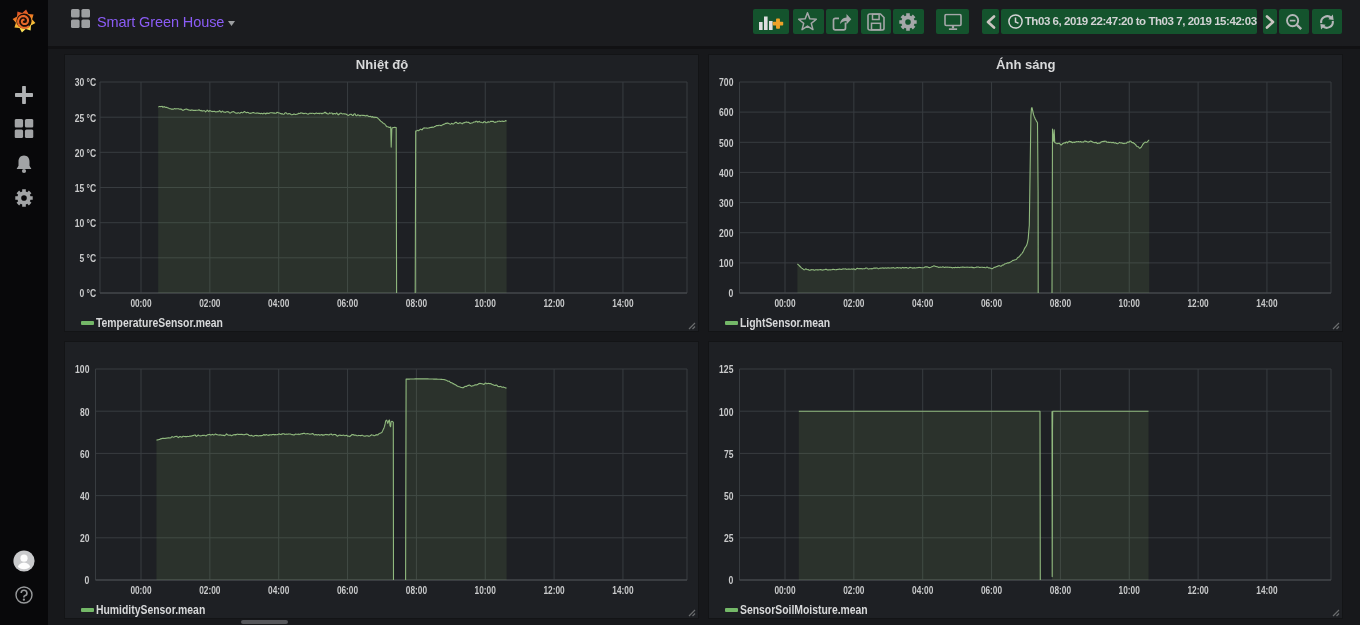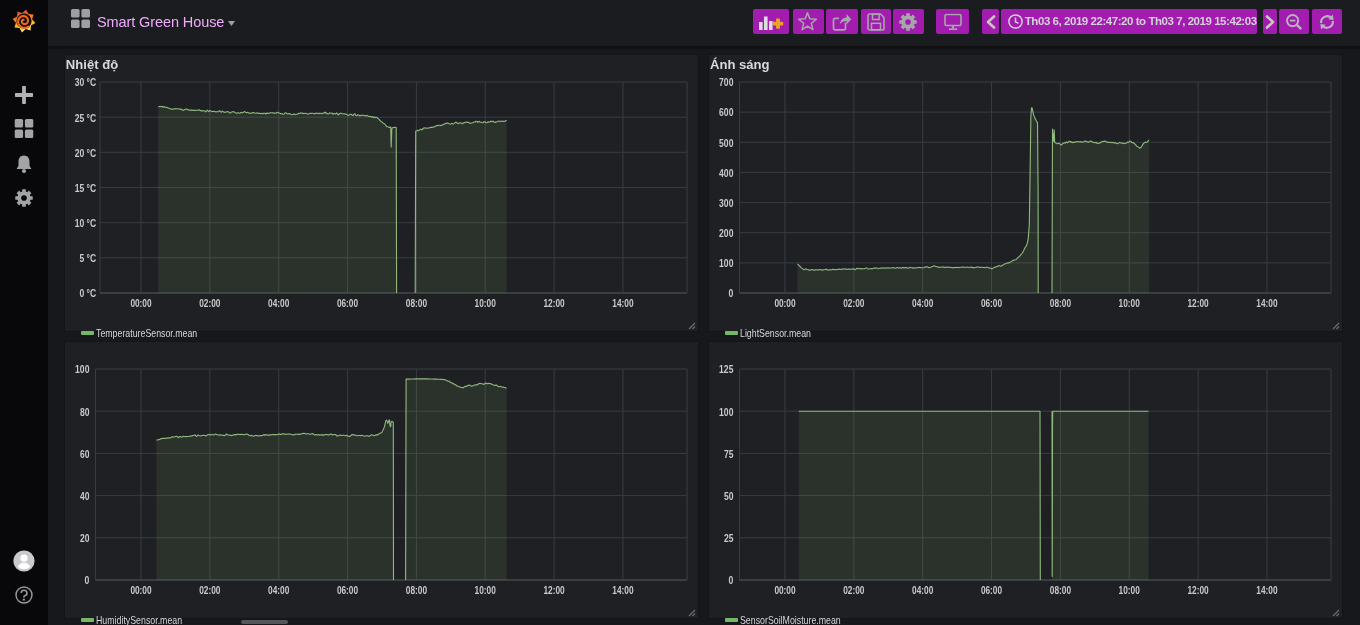--- a/index.html
+++ b/index.html
@@ -2,31 +2,31 @@
 <html><head>
 <meta charset="utf-8">
 <title>Smart Green House - Grafana</title>
 <style>
 *{margin:0;padding:0;box-sizing:border-box}
 html,body{width:1360px;height:625px;overflow:hidden;background:#17181b;font-family:"Liberation Sans",sans-serif}
 #app{position:relative;width:1360px;height:625px}
 .sidebar{position:absolute;left:0;top:0;width:48px;height:625px;background:#08080a;z-index:5}
 .navbar{position:absolute;left:48px;top:0;width:1312px;height:49px;background:#1b1c1f;border-bottom:3px solid #111113;z-index:4}
 .panel{position:absolute;background:#1e2024;border:1px solid #131416}
-.ptitle{position:absolute;top:2px;left:0;width:100%;text-align:left;font-size:13.5px;font-weight:bold;color:#d8d9da}
+.ptitle{position:absolute;top:2px;left:0;width:100%;text-align:center;font-size:13.5px;font-weight:bold;color:#d8d9da}
 .ptitle span{display:inline-block;transform:scaleX(0.97);transform-origin:center}
 .chart{position:absolute;left:0;top:0}
 .tick{font-family:"Liberation Sans",sans-serif;font-size:10.2px;font-weight:bold;fill:#c9cacb}
-.legend{position:absolute;left:16px;top:272px;height:14px;font-size:11px;font-weight:normal;color:#d8d9da;white-space:nowrap}
+.legend{position:absolute;left:16px;top:260px;height:14px;font-size:13px;font-weight:bold;color:#d8d9da;white-space:nowrap}
 .legend i{display:inline-block;font-style:normal;transform:scaleX(0.80);transform-origin:left}
 .sw{display:inline-block;width:13px;height:4px;border-radius:1px;background:#74b868;vertical-align:2px;margin-right:2px}
 .rsz{position:absolute;right:2px;bottom:1px;width:8px;height:8px}
-.navbtn{position:absolute;top:9px;height:25px;background:#a21caf;border-radius:2px}
+.navbtn{position:absolute;top:9px;height:25px;background:#14532d;border-radius:2px}
 .nbi{position:absolute;left:50%;top:50%;transform:translate(-50%,-50%)}
-.dtitle{position:absolute;left:49px;top:14px;font-size:14.5px;color:#f0abfc;letter-spacing:-0.1px}
+.dtitle{position:absolute;left:49px;top:14px;font-size:14.5px;color:#8b5cf6;letter-spacing:-0.1px}
 .timetxt{position:absolute;left:24px;top:6px;font-size:11.5px;font-weight:bold;color:#d2d3d4;letter-spacing:-0.45px;white-space:nowrap}
 .sideicon{position:absolute;left:50%;transform:translateX(-50%)}
 #scrollbar{position:absolute;left:241px;top:620px;width:47px;height:4px;background:#55565a;border-radius:2px;z-index:6}
 </style>
 </head>
 <body>
 <div id="app">
 
 <div class="sidebar">
   <svg class="sideicon" style="top:9px" width="24" height="24" viewBox="0 0 24 24">

